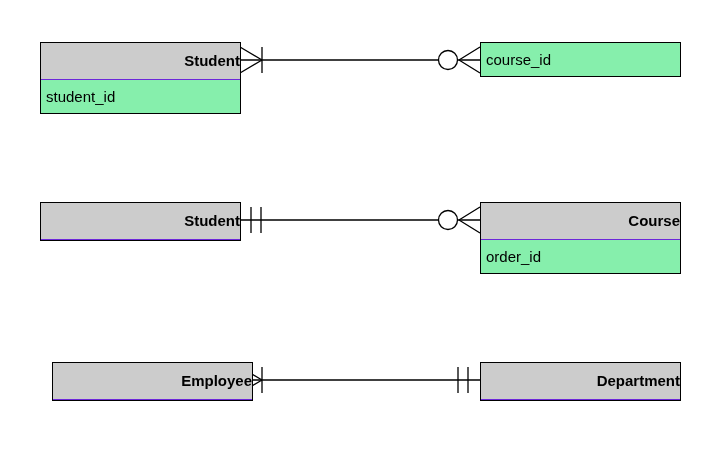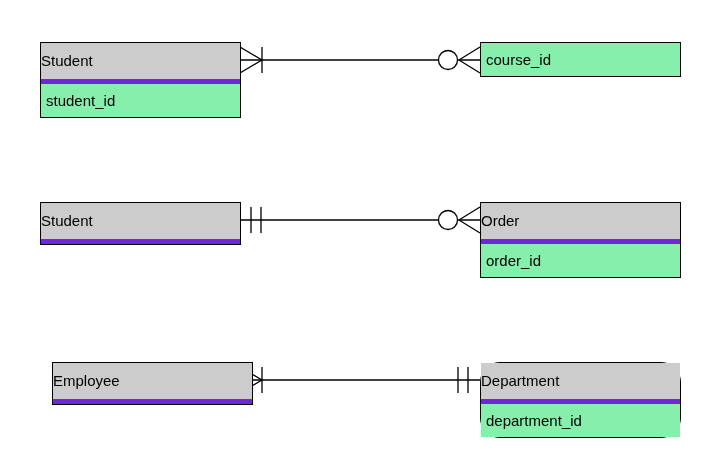--- a/index.html
+++ b/index.html
@@ -24,40 +24,41 @@
     position: absolute;
     width: 199px;
     border: 1px solid #000000;
     background: #ffffff;
     font-size: 15px;
   }
   .entity-header {
     height: 36px;
     line-height: 36px;
     background: #cccccc;
-    border-bottom: 5px solid #6d28d9;
-    text-align: left;
+    border-bottom: 1px solid #6d28d9;
+    text-align: right;
     white-space: nowrap;
     overflow: hidden;
+    font-weight: bold;
   }
   .entity-attr {
     height: 33px;
     line-height: 33px;
     padding-left: 5px;
     text-align: left;
     background: #86efac;
     white-space: nowrap;
     overflow: hidden;
   }
   .pos-student    { left: 40px;  top: 42px;  }
   .pos-course     { left: 480px; top: 42px;  }
   .pos-customer   { left: 40px;  top: 202px; }
   .pos-order      { left: 480px; top: 202px; }
   .pos-employee   { left: 52px;  top: 362px; }
-  .pos-department { left: 480px; top: 362px; border-radius: 20px; }
+  .pos-department { left: 480px; top: 362px; }
   svg line, svg path { stroke: #000000; stroke-width: 1.3; fill: none; }
   svg circle { stroke: #000000; stroke-width: 1.3; fill: #ffffff; }
 </style>
 </head>
 <body>
 
 <div class="canvas">
 
   <svg class="connectors" viewBox="0 0 720 472" xmlns="http://www.w3.org/2000/svg">
 
@@ -101,26 +102,25 @@
 
   <div class="entity pos-course">
     <div class="entity-attr">course_id</div>
   </div>
 
   <div class="entity pos-customer">
     <div class="entity-header">Student</div>
   </div>
 
   <div class="entity pos-order">
-    <div class="entity-header">Order</div>
+    <div class="entity-header">Course</div>
     <div class="entity-attr">order_id</div>
   </div>
 
   <div class="entity pos-employee">
     <div class="entity-header">Employee</div>
   </div>
 
   <div class="entity pos-department">
     <div class="entity-header">Department</div>
-    <div class="entity-attr">department_id</div>
   </div>
 
 </div>
 
 </body></html>

